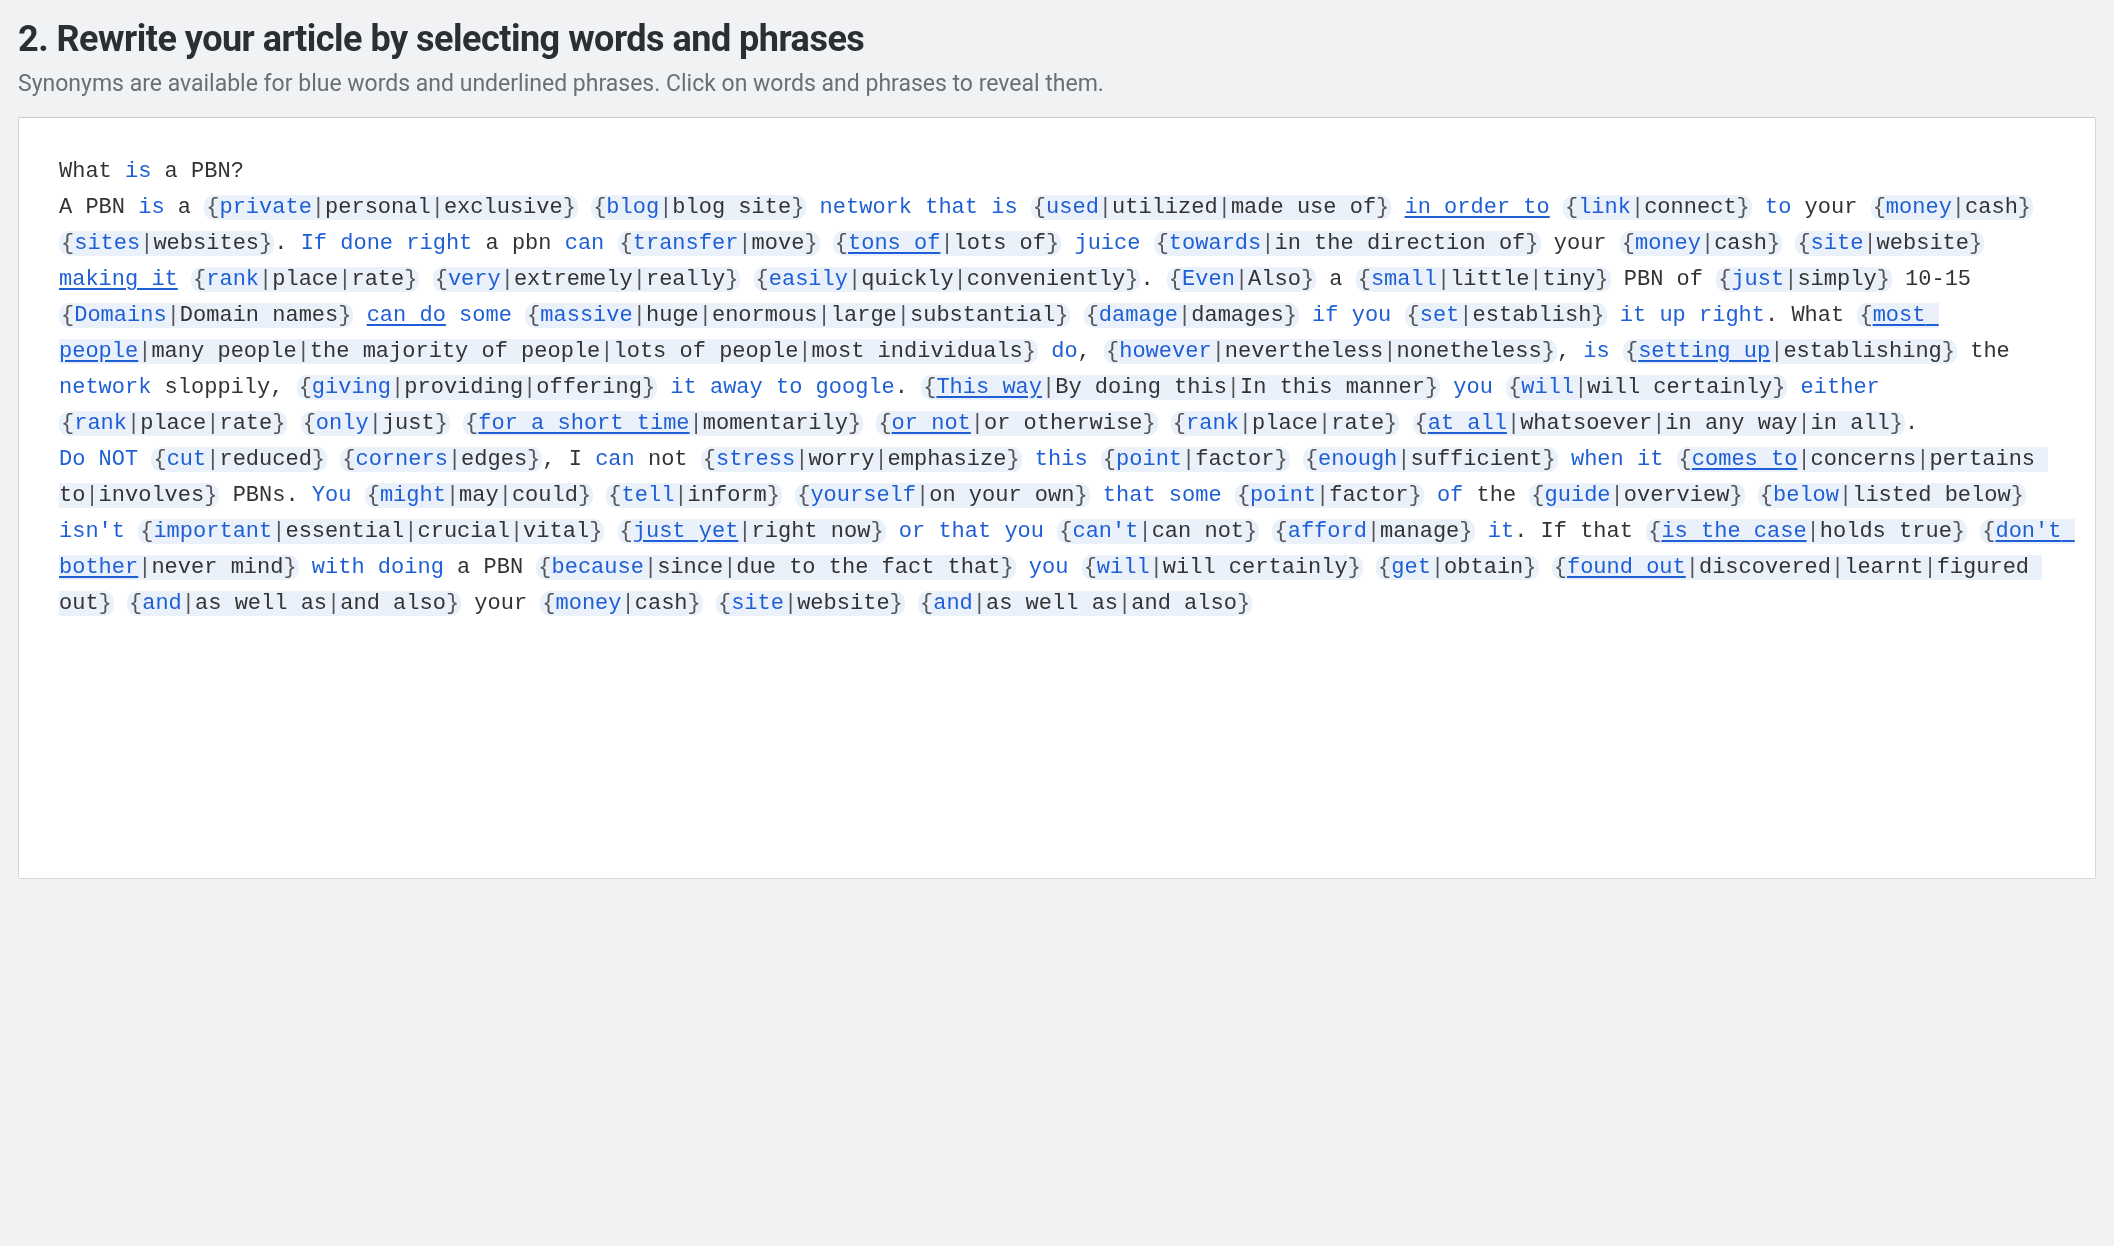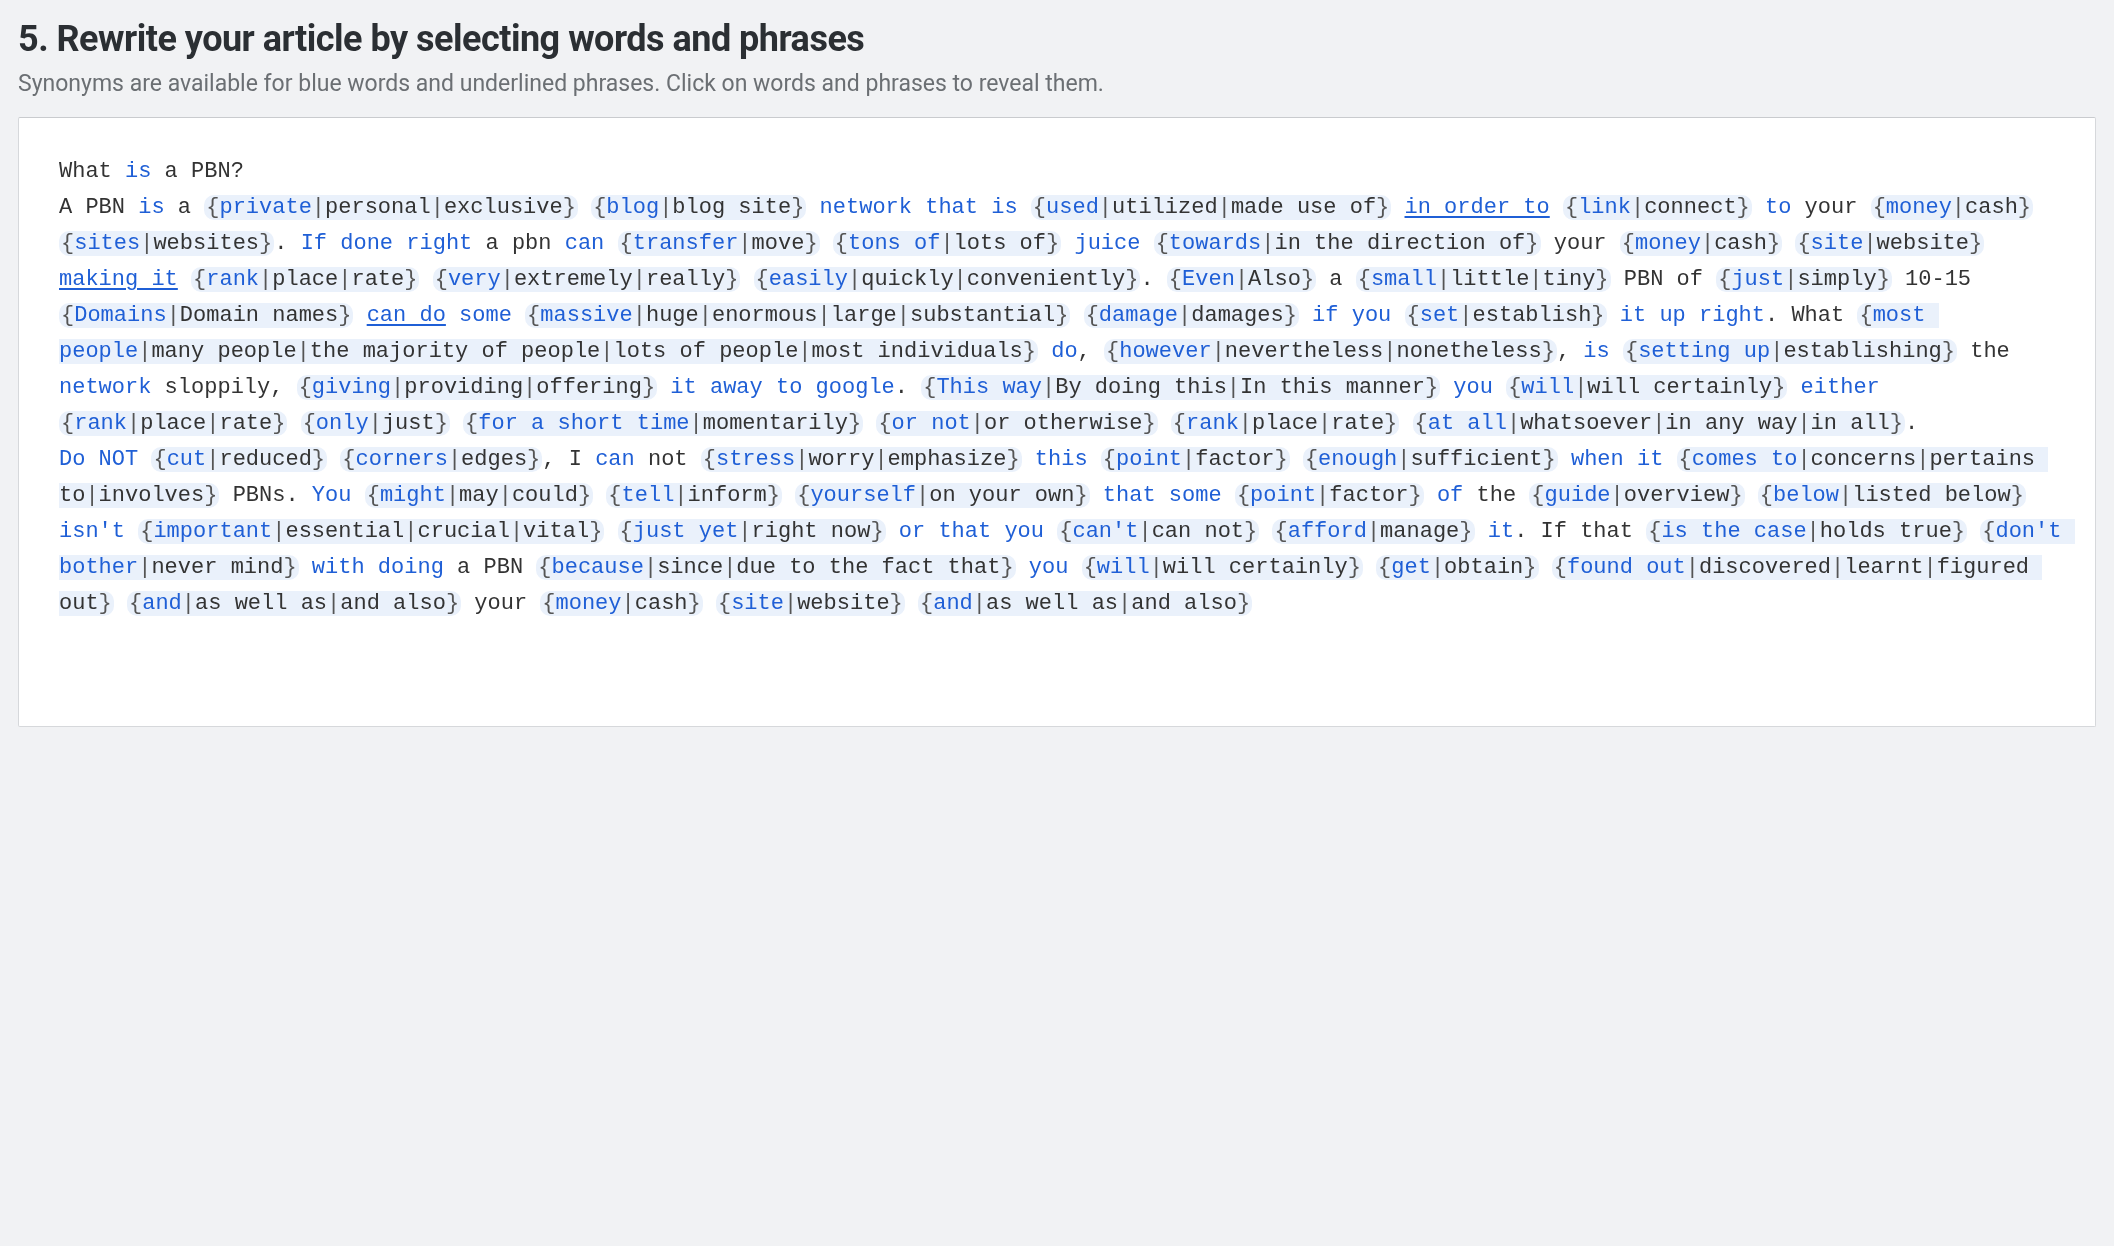--- a/index.html
+++ b/index.html
@@ -30,45 +30,45 @@
     background: #fff;
     border: 1px solid #d6d8db;
     border-top-color: #c9cbce;
     border-radius: 2px;
     padding: 36px 20px 0 40px;
     font-family: "SFMono-Regular", Consolas, "Liberation Mono", Menlo, Courier, monospace;
     font-size: 22px;
     line-height: 36px;
     color: #333;
     overflow: hidden;
-    height: 610px;
+    height: 762px;
   }
   .editor-content p {
     margin: 0;
   }
   .t  { color: #333; white-space: pre-wrap; }
   .kw { color: #1f5fd6; white-space: pre-wrap; }
   .ku { color: #1f5fd6; text-decoration: underline; text-underline-offset: 3px; white-space: pre-wrap; text-align: center; }
   .bracegrp {
     background: #eaf1fb;
     border-radius: 10px;
     padding: 0 2px;
     white-space: pre-wrap;
   }
   .bracegrp .br { color: #555; }
   .bracegrp .def  { color: #1f5fd6; }
-  .bracegrp .defu { color: #1f5fd6; text-underline-offset: 3px; }
+  .bracegrp .defu { color: #1f5fd6; text-decoration: underline; text-underline-offset: 3px; }
   .bracegrp .alt  { color: #333; }
   .bracegrp .sep  { color: #555; }
 </style>
 </head>
 <body>
 
 <div class="page">
-  <h2 class="page-title">5. Rewrite your article by selecting words and phrases</h2>
+  <h2 class="page-title">2. Rewrite your article by selecting words and phrases</h2>
   <p class="subtitle">Synonyms are available for blue words and underlined phrases. Click on words and phrases to reveal them.</p>
 
   <div class="editor-card">
     <div class="editor-content" id="editor-content">
         <p><span class="t">What </span><span class="kw">is</span><span class="t"> a PBN?</span></p>
         <p><span class="t">A PBN </span><span class="kw">is</span><span class="t"> a </span><span class="bracegrp"><span class="br">{</span><span class="def">private</span><span class="sep">|</span><span class="alt">personal</span><span class="sep">|</span><span class="alt">exclusive</span><span class="br">}</span></span><span class="t"> </span><span class="bracegrp"><span class="br">{</span><span class="def">blog</span><span class="sep">|</span><span class="alt">blog site</span><span class="br">}</span></span><span class="t"> </span><span class="kw">network</span><span class="t"> </span><span class="kw">that is</span><span class="t"> </span><span class="bracegrp"><span class="br">{</span><span class="def">used</span><span class="sep">|</span><span class="alt">utilized</span><span class="sep">|</span><span class="alt">made use of</span><span class="br">}</span></span><span class="t"> </span><span class="ku">in order to</span><span class="t"> </span><span class="bracegrp"><span class="br">{</span><span class="def">link</span><span class="sep">|</span><span class="alt">connect</span><span class="br">}</span></span><span class="t"> </span><span class="kw">to</span><span class="t"> your </span><span class="bracegrp"><span class="br">{</span><span class="def">money</span><span class="sep">|</span><span class="alt">cash</span><span class="br">}</span></span><span class="t"> </span><span class="bracegrp"><span class="br">{</span><span class="def">sites</span><span class="sep">|</span><span class="alt">websites</span><span class="br">}</span></span><span class="t">. </span><span class="kw">If done right</span><span class="t"> a pbn </span><span class="kw">can</span><span class="t"> </span><span class="bracegrp"><span class="br">{</span><span class="def">transfer</span><span class="sep">|</span><span class="alt">move</span><span class="br">}</span></span><span class="t"> </span><span class="bracegrp"><span class="br">{</span><span class="defu">tons of</span><span class="sep">|</span><span class="alt">lots of</span><span class="br">}</span></span><span class="t"> </span><span class="kw">juice</span><span class="t"> </span><span class="bracegrp"><span class="br">{</span><span class="def">towards</span><span class="sep">|</span><span class="alt">in the direction of</span><span class="br">}</span></span><span class="t"> your </span><span class="bracegrp"><span class="br">{</span><span class="def">money</span><span class="sep">|</span><span class="alt">cash</span><span class="br">}</span></span><span class="t"> </span><span class="bracegrp"><span class="br">{</span><span class="def">site</span><span class="sep">|</span><span class="alt">website</span><span class="br">}</span></span><span class="t"> </span><span class="ku">making it</span><span class="t"> </span><span class="bracegrp"><span class="br">{</span><span class="def">rank</span><span class="sep">|</span><span class="alt">place</span><span class="sep">|</span><span class="alt">rate</span><span class="br">}</span></span><span class="t"> </span><span class="bracegrp"><span class="br">{</span><span class="def">very</span><span class="sep">|</span><span class="alt">extremely</span><span class="sep">|</span><span class="alt">really</span><span class="br">}</span></span><span class="t"> </span><span class="bracegrp"><span class="br">{</span><span class="def">easily</span><span class="sep">|</span><span class="alt">quickly</span><span class="sep">|</span><span class="alt">conveniently</span><span class="br">}</span></span><span class="t">. </span><span class="bracegrp"><span class="br">{</span><span class="def">Even</span><span class="sep">|</span><span class="alt">Also</span><span class="br">}</span></span><span class="t"> a </span><span class="bracegrp"><span class="br">{</span><span class="def">small</span><span class="sep">|</span><span class="alt">little</span><span class="sep">|</span><span class="alt">tiny</span><span class="br">}</span></span><span class="t"> PBN of </span><span class="bracegrp"><span class="br">{</span><span class="def">just</span><span class="sep">|</span><span class="alt">simply</span><span class="br">}</span></span><span class="t"> 10-15 </span><span class="bracegrp"><span class="br">{</span><span class="def">Domains</span><span class="sep">|</span><span class="alt">Domain names</span><span class="br">}</span></span><span class="t"> </span><span class="ku">can do</span><span class="t"> </span><span class="kw">some</span><span class="t"> </span><span class="bracegrp"><span class="br">{</span><span class="def">massive</span><span class="sep">|</span><span class="alt">huge</span><span class="sep">|</span><span class="alt">enormous</span><span class="sep">|</span><span class="alt">large</span><span class="sep">|</span><span class="alt">substantial</span><span class="br">}</span></span><span class="t"> </span><span class="bracegrp"><span class="br">{</span><span class="def">damage</span><span class="sep">|</span><span class="alt">damages</span><span class="br">}</span></span><span class="t"> </span><span class="kw">if you</span><span class="t"> </span><span class="bracegrp"><span class="br">{</span><span class="def">set</span><span class="sep">|</span><span class="alt">establish</span><span class="br">}</span></span><span class="t"> </span><span class="kw">it</span><span class="t"> </span><span class="kw">up right</span><span class="t">. What </span><span class="bracegrp"><span class="br">{</span><span class="defu">most people</span><span class="sep">|</span><span class="alt">many people</span><span class="sep">|</span><span class="alt">the majority of people</span><span class="sep">|</span><span class="alt">lots of people</span><span class="sep">|</span><span class="alt">most individuals</span><span class="br">}</span></span><span class="t"> </span><span class="kw">do</span><span class="t">, </span><span class="bracegrp"><span class="br">{</span><span class="def">however</span><span class="sep">|</span><span class="alt">nevertheless</span><span class="sep">|</span><span class="alt">nonetheless</span><span class="br">}</span></span><span class="t">, </span><span class="kw">is</span><span class="t"> </span><span class="bracegrp"><span class="br">{</span><span class="defu">setting up</span><span class="sep">|</span><span class="alt">establishing</span><span class="br">}</span></span><span class="t"> the </span><span class="kw">network</span><span class="t"> sloppily, </span><span class="bracegrp"><span class="br">{</span><span class="def">giving</span><span class="sep">|</span><span class="alt">providing</span><span class="sep">|</span><span class="alt">offering</span><span class="br">}</span></span><span class="t"> </span><span class="kw">it away to google</span><span class="t">. </span><span class="bracegrp"><span class="br">{</span><span class="defu">This way</span><span class="sep">|</span><span class="alt">By doing this</span><span class="sep">|</span><span class="alt">In this manner</span><span class="br">}</span></span><span class="t"> </span><span class="kw">you</span><span class="t"> </span><span class="bracegrp"><span class="br">{</span><span class="def">will</span><span class="sep">|</span><span class="alt">will certainly</span><span class="br">}</span></span><span class="t"> </span><span class="kw">either</span><span class="t"> </span><span class="bracegrp"><span class="br">{</span><span class="def">rank</span><span class="sep">|</span><span class="alt">place</span><span class="sep">|</span><span class="alt">rate</span><span class="br">}</span></span><span class="t"> </span><span class="bracegrp"><span class="br">{</span><span class="def">only</span><span class="sep">|</span><span class="alt">just</span><span class="br">}</span></span><span class="t"> </span><span class="bracegrp"><span class="br">{</span><span class="defu">for a short time</span><span class="sep">|</span><span class="alt">momentarily</span><span class="br">}</span></span><span class="t"> </span><span class="bracegrp"><span class="br">{</span><span class="defu">or not</span><span class="sep">|</span><span class="alt">or otherwise</span><span class="br">}</span></span><span class="t"> </span><span class="bracegrp"><span class="br">{</span><span class="def">rank</span><span class="sep">|</span><span class="alt">place</span><span class="sep">|</span><span class="alt">rate</span><span class="br">}</span></span><span class="t"> </span><span class="bracegrp"><span class="br">{</span><span class="defu">at all</span><span class="sep">|</span><span class="alt">whatsoever</span><span class="sep">|</span><span class="alt">in any way</span><span class="sep">|</span><span class="alt">in all</span><span class="br">}</span></span><span class="t">.</span></p>
         <p><span class="kw">Do</span><span class="t"> </span><span class="kw">NOT</span><span class="t"> </span><span class="bracegrp"><span class="br">{</span><span class="def">cut</span><span class="sep">|</span><span class="alt">reduced</span><span class="br">}</span></span><span class="t"> </span><span class="bracegrp"><span class="br">{</span><span class="def">corners</span><span class="sep">|</span><span class="alt">edges</span><span class="br">}</span></span><span class="t">, I </span><span class="kw">can</span><span class="t"> not </span><span class="bracegrp"><span class="br">{</span><span class="def">stress</span><span class="sep">|</span><span class="alt">worry</span><span class="sep">|</span><span class="alt">emphasize</span><span class="br">}</span></span><span class="t"> </span><span class="kw">this</span><span class="t"> </span><span class="bracegrp"><span class="br">{</span><span class="def">point</span><span class="sep">|</span><span class="alt">factor</span><span class="br">}</span></span><span class="t"> </span><span class="bracegrp"><span class="br">{</span><span class="def">enough</span><span class="sep">|</span><span class="alt">sufficient</span><span class="br">}</span></span><span class="t"> </span><span class="kw">when it</span><span class="t"> </span><span class="bracegrp"><span class="br">{</span><span class="defu">comes to</span><span class="sep">|</span><span class="alt">concerns</span><span class="sep">|</span><span class="alt">pertains to</span><span class="sep">|</span><span class="alt">involves</span><span class="br">}</span></span><span class="t"> PBNs. </span><span class="kw">You</span><span class="t"> </span><span class="bracegrp"><span class="br">{</span><span class="def">might</span><span class="sep">|</span><span class="alt">may</span><span class="sep">|</span><span class="alt">could</span><span class="br">}</span></span><span class="t"> </span><span class="bracegrp"><span class="br">{</span><span class="def">tell</span><span class="sep">|</span><span class="alt">inform</span><span class="br">}</span></span><span class="t"> </span><span class="bracegrp"><span class="br">{</span><span class="def">yourself</span><span class="sep">|</span><span class="alt">on your own</span><span class="br">}</span></span><span class="t"> </span><span class="kw">that some</span><span class="t"> </span><span class="bracegrp"><span class="br">{</span><span class="def">point</span><span class="sep">|</span><span class="alt">factor</span><span class="br">}</span></span><span class="t"> </span><span class="kw">of</span><span class="t"> the </span><span class="bracegrp"><span class="br">{</span><span class="def">guide</span><span class="sep">|</span><span class="alt">overview</span><span class="br">}</span></span><span class="t"> </span><span class="bracegrp"><span class="br">{</span><span class="def">below</span><span class="sep">|</span><span class="alt">listed below</span><span class="br">}</span></span><span class="t"> </span><span class="kw">isn't</span><span class="t"> </span><span class="bracegrp"><span class="br">{</span><span class="def">important</span><span class="sep">|</span><span class="alt">essential</span><span class="sep">|</span><span class="alt">crucial</span><span class="sep">|</span><span class="alt">vital</span><span class="br">}</span></span><span class="t"> </span><span class="bracegrp"><span class="br">{</span><span class="defu">just yet</span><span class="sep">|</span><span class="alt">right now</span><span class="br">}</span></span><span class="t"> </span><span class="kw">or that you</span><span class="t"> </span><span class="bracegrp"><span class="br">{</span><span class="def">can't</span><span class="sep">|</span><span class="alt">can not</span><span class="br">}</span></span><span class="t"> </span><span class="bracegrp"><span class="br">{</span><span class="def">afford</span><span class="sep">|</span><span class="alt">manage</span><span class="br">}</span></span><span class="t"> </span><span class="kw">it</span><span class="t">. If that </span><span class="bracegrp"><span class="br">{</span><span class="defu">is the case</span><span class="sep">|</span><span class="alt">holds true</span><span class="br">}</span></span><span class="t"> </span><span class="bracegrp"><span class="br">{</span><span class="defu">don't bother</span><span class="sep">|</span><span class="alt">never mind</span><span class="br">}</span></span><span class="t"> </span><span class="kw">with doing</span><span class="t"> a PBN </span><span class="bracegrp"><span class="br">{</span><span class="def">because</span><span class="sep">|</span><span class="alt">since</span><span class="sep">|</span><span class="alt">due to the fact that</span><span class="br">}</span></span><span class="t"> </span><span class="kw">you</span><span class="t"> </span><span class="bracegrp"><span class="br">{</span><span class="def">will</span><span class="sep">|</span><span class="alt">will certainly</span><span class="br">}</span></span><span class="t"> </span><span class="bracegrp"><span class="br">{</span><span class="def">get</span><span class="sep">|</span><span class="alt">obtain</span><span class="br">}</span></span><span class="t"> </span><span class="bracegrp"><span class="br">{</span><span class="defu">found out</span><span class="sep">|</span><span class="alt">discovered</span><span class="sep">|</span><span class="alt">learnt</span><span class="sep">|</span><span class="alt">figured out</span><span class="br">}</span></span><span class="t"> </span><span class="bracegrp"><span class="br">{</span><span class="def">and</span><span class="sep">|</span><span class="alt">as well as</span><span class="sep">|</span><span class="alt">and also</span><span class="br">}</span></span><span class="t"> your </span><span class="bracegrp"><span class="br">{</span><span class="def">money</span><span class="sep">|</span><span class="alt">cash</span><span class="br">}</span></span><span class="t"> </span><span class="bracegrp"><span class="br">{</span><span class="def">site</span><span class="sep">|</span><span class="alt">website</span><span class="br">}</span></span><span class="t"> </span><span class="bracegrp"><span class="br">{</span><span class="def">and</span><span class="sep">|</span><span class="alt">as well as</span><span class="sep">|</span><span class="alt">and also</span><span class="br">}</span></span></p>
       </div>
   </div>
 </div>

